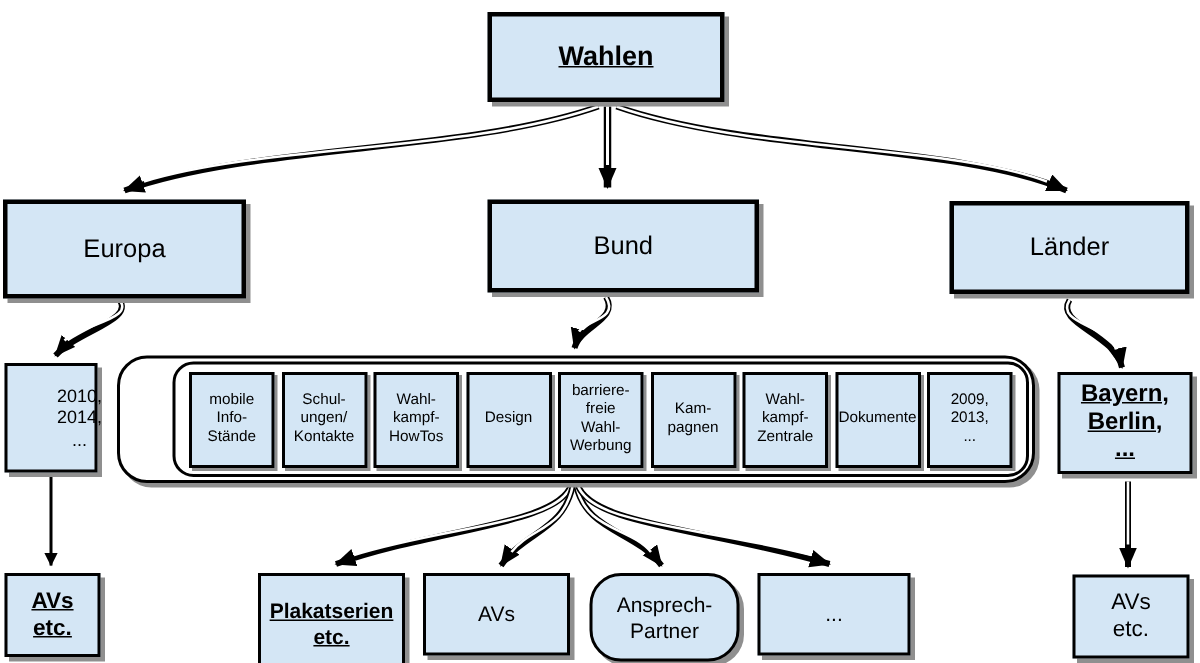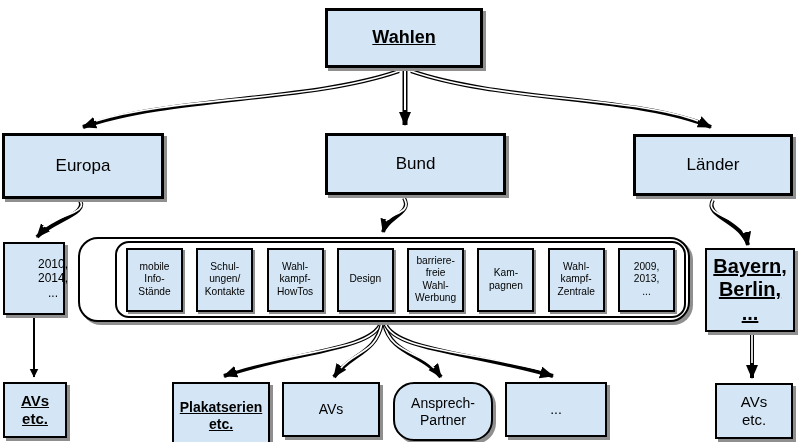--- a/index.html
+++ b/index.html
@@ -157,28 +157,31 @@
       <div class="topic">
         <span class="label">Kam-
 pagnen</span>
       </div>
       <div class="topic">
         <span class="label">Wahl-
 kampf-
 Zentrale</span>
       </div>
       <div class="topic">
+        <span class="label">Dokumente</span>
+      </div>
+      <div class="topic">
         <span class="label">2009,
 2013,
 ...</span>
       </div>
     </div>
   </div>
 
-  <div class="box" style="left:705px;top:248px;width:90px;height:84px;font-size:20px;">
+  <div class="box" style="left:705px;top:248px;width:90px;height:68px;font-size:16px;">
     <span class="label bold">Bayern,
 Berlin,
 ...</span>
   </div>
 
   <div class="box" style="left:3px;top:382px;width:64px;height:56px;font-size:15px;">
     <span class="label bold">AVs
 etc.</span>
   </div>
   <div class="box" style="left:172px;top:382px;width:98px;height:67px;font-size:14px;">

